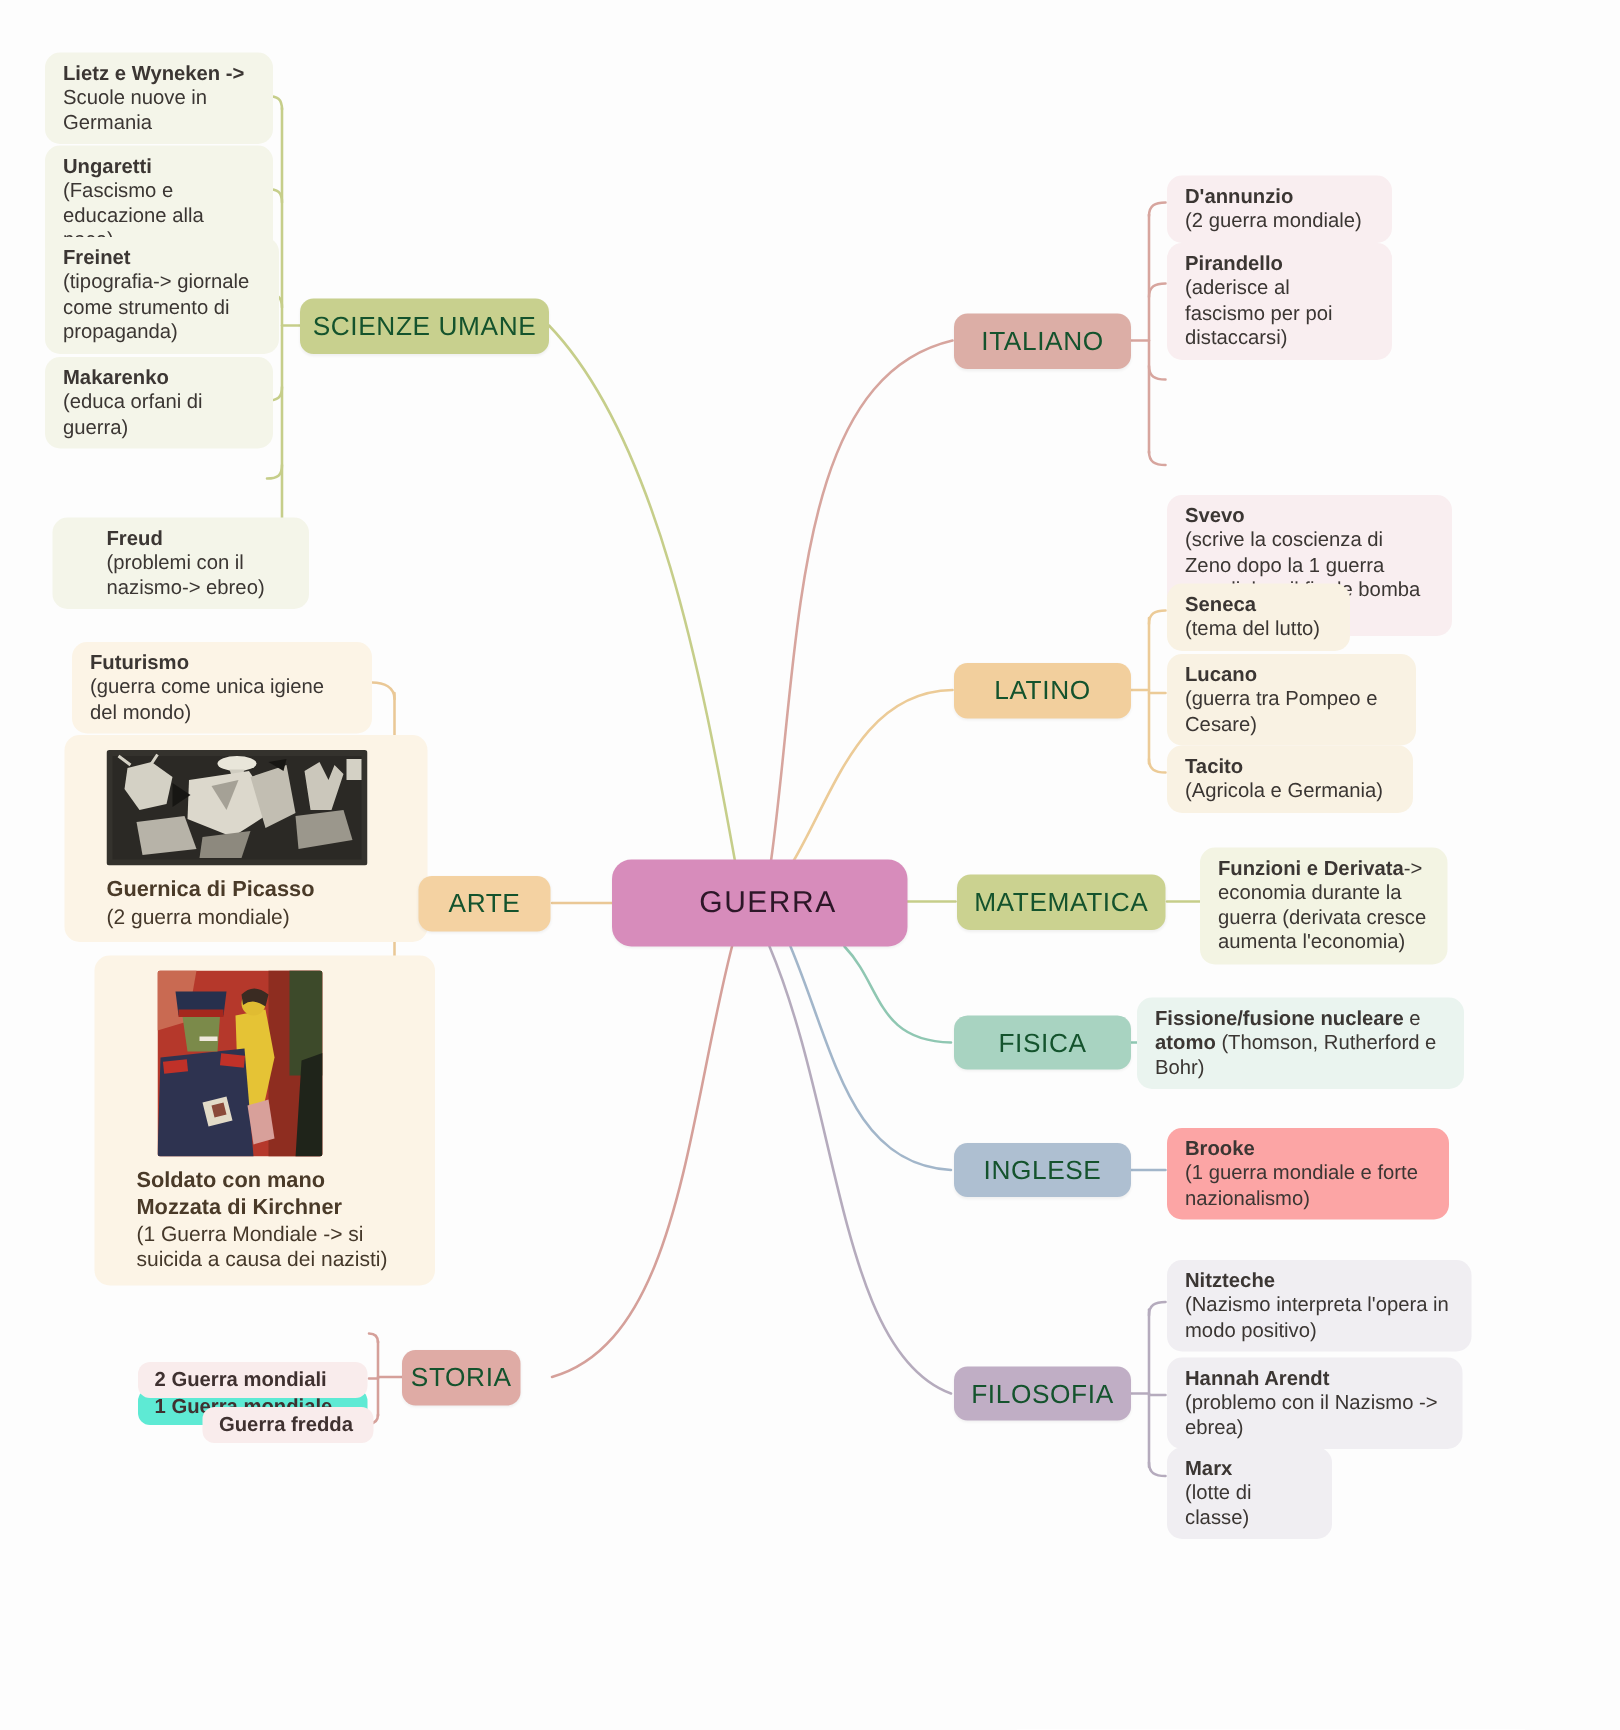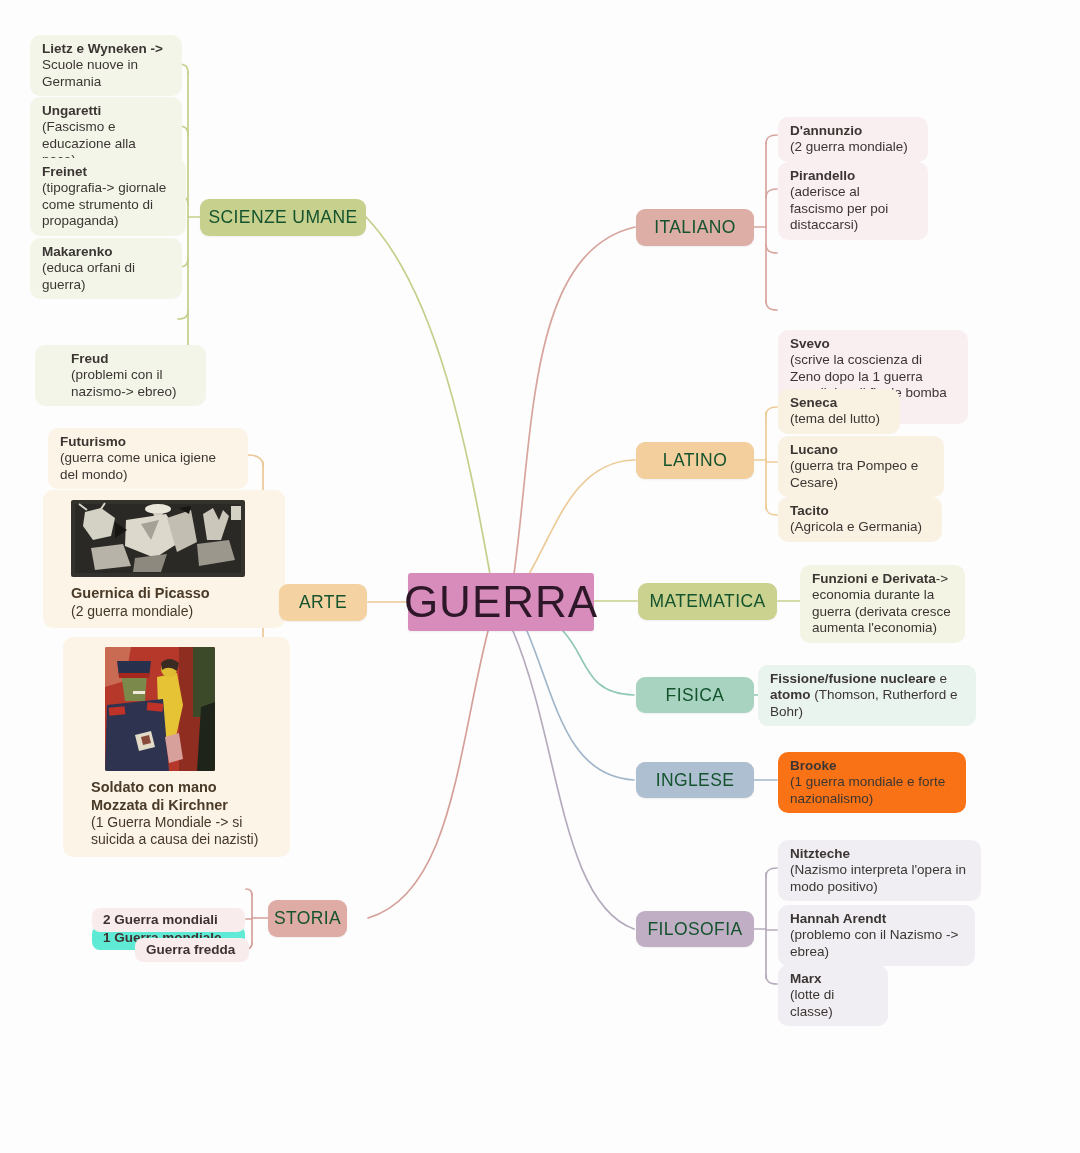--- a/index.html
+++ b/index.html
@@ -3,21 +3,21 @@
 <meta charset="utf-8">
 <style>
   html,body{margin:0;padding:0;background:#ffffff;}
   #canvas{position:relative;width:1080px;height:1153px;background:#fdfdfd;overflow:hidden;
           font-family:"Liberation Sans","DejaVu Sans",sans-serif;}
   #wires{position:absolute;left:0;top:0;z-index:0;}
   #wires path{fill:none;stroke-width:1.7px;stroke-linecap:round;}
   .node{position:absolute;z-index:2;display:flex;align-items:center;justify-content:center;
         border-radius:9px;font-size:17.5px;font-weight:500;color:#14532d;letter-spacing:.4px;
         box-shadow:0 1px 2px rgba(0,0,0,.06);}
-  .center-node{border-radius:3px;font-size:44px;font-weight:500;color:#2d1728;letter-spacing:1px;}
+  .center-node{border-radius:13px;font-size:20px;font-weight:500;color:#2d1728;letter-spacing:1px;padding-left:11px;}
   .leaf{position:absolute;z-index:1;border-radius:10px;padding:6px 12px;font-size:13.5px;
         line-height:1.22;color:#3b3633;}
   .leaf .lt{font-weight:700;}
   .leaf .ld{font-weight:400;}
   .leaf-inline b{font-weight:700;}
   .card{position:absolute;z-index:1;border-radius:10px;padding:8px 28px;font-size:14px;
         line-height:1.22;color:#4a3a28;}
   .card .lt{font-weight:700;font-size:14.5px;}
   .card .ld{font-weight:400;color:#45382a;}
   .card svg{display:block;border-radius:2px;margin:2px 0 8px 0;}
@@ -240,21 +240,21 @@
 
   <div class="leaf" style="left: 800px; top: 565px; width: 141px; background-color: rgb(243, 244, 227);">
     <div class="lt"><b>Funzioni e Derivata</b><span style="font-weight:400">-&gt;</span></div>
     <div class="ld">economia durante la guerra (derivata cresce aumenta l'economia)</div>
   </div>
 
   <div class="leaf leaf-inline" style="left: 758px; top: 665px; width: 194px; background-color: rgb(234, 244, 239);">
     <b>Fissione/fusione nucleare</b><span> e </span><b>atomo</b><span> (Thomson,  Rutherford e Bohr)</span>
   </div>
 
-  <div class="leaf" style="left: 778px; top: 752px; width: 164px; background-color: #f97316;">
+  <div class="leaf" style="left: 778px; top: 752px; width: 164px; background-color: #fca5a5;">
     <div class="lt">Brooke</div>
     <div class="ld">(1 guerra mondiale e forte nazionalismo)</div>
   </div>
 
   <div class="leaf" style="left: 778px; top: 840px; width: 179px; background-color: rgb(240, 238, 242);">
     <div class="lt">Nitzteche</div>
     <div class="ld">(Nazismo interpreta l'opera in modo positivo)</div>
   </div>
   <div class="leaf" style="left: 778px; top: 905px; width: 173px; background-color: rgb(240, 238, 242);">
     <div class="lt">Hannah Arendt</div>

